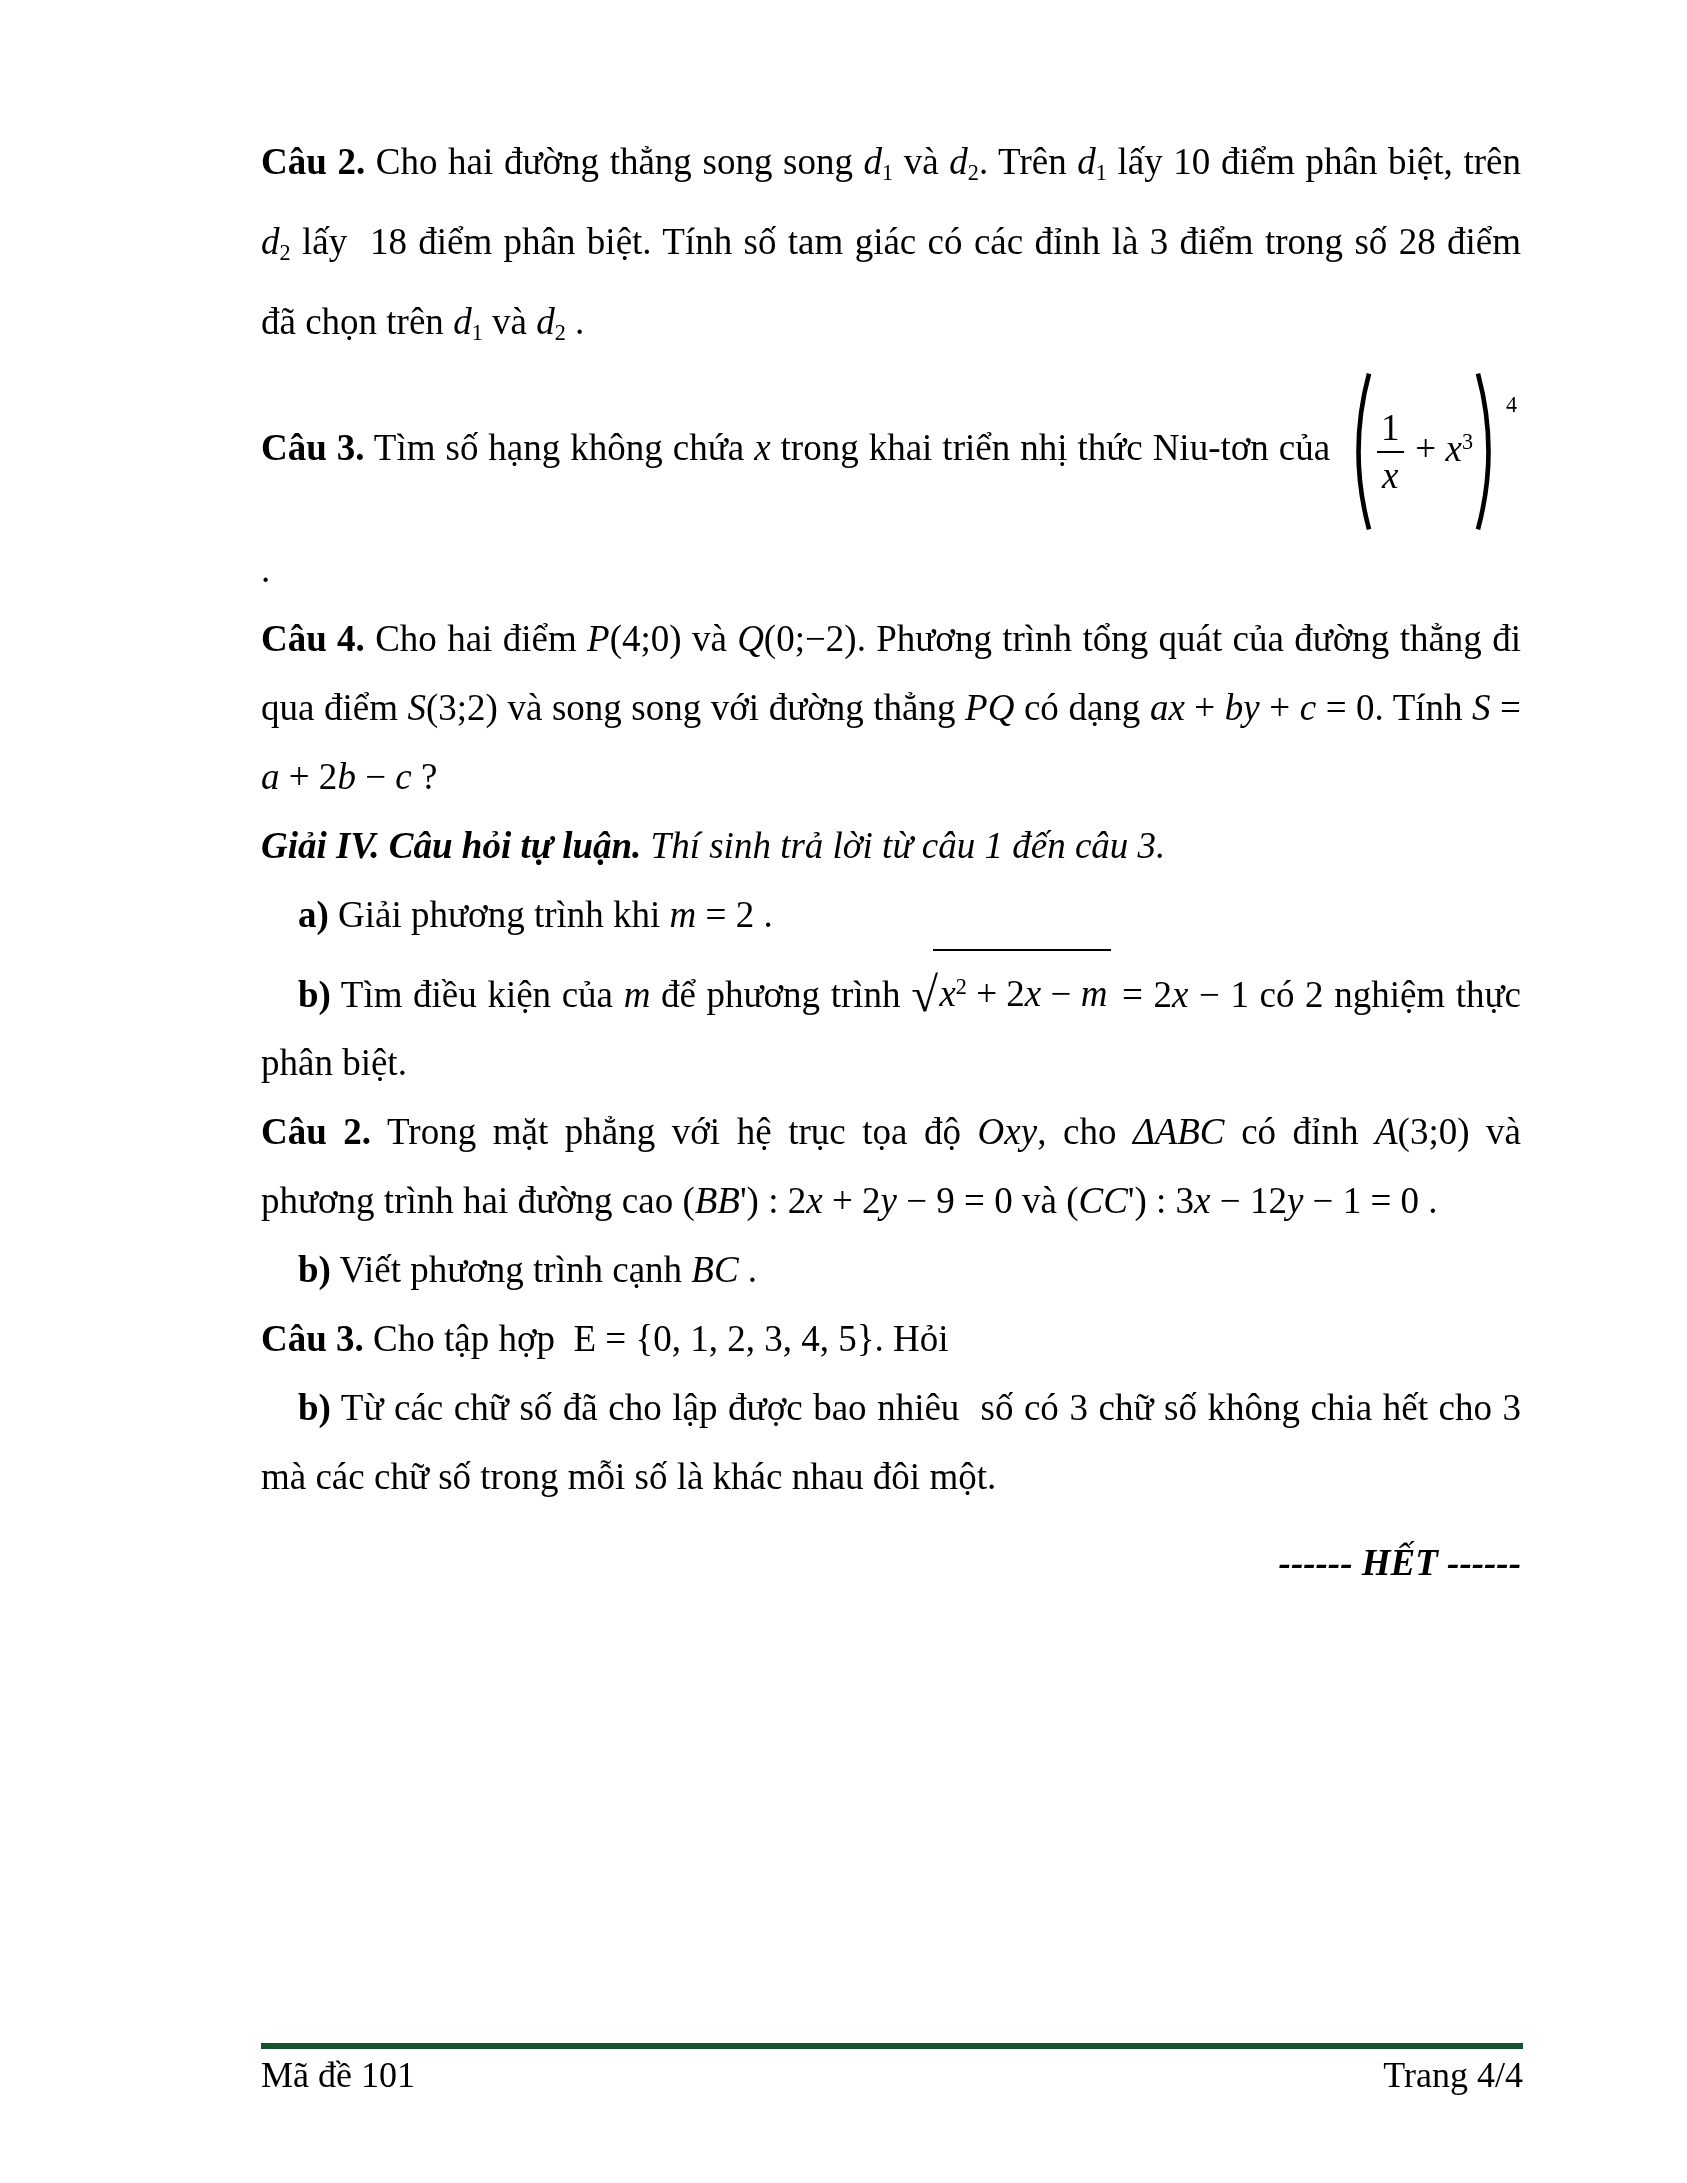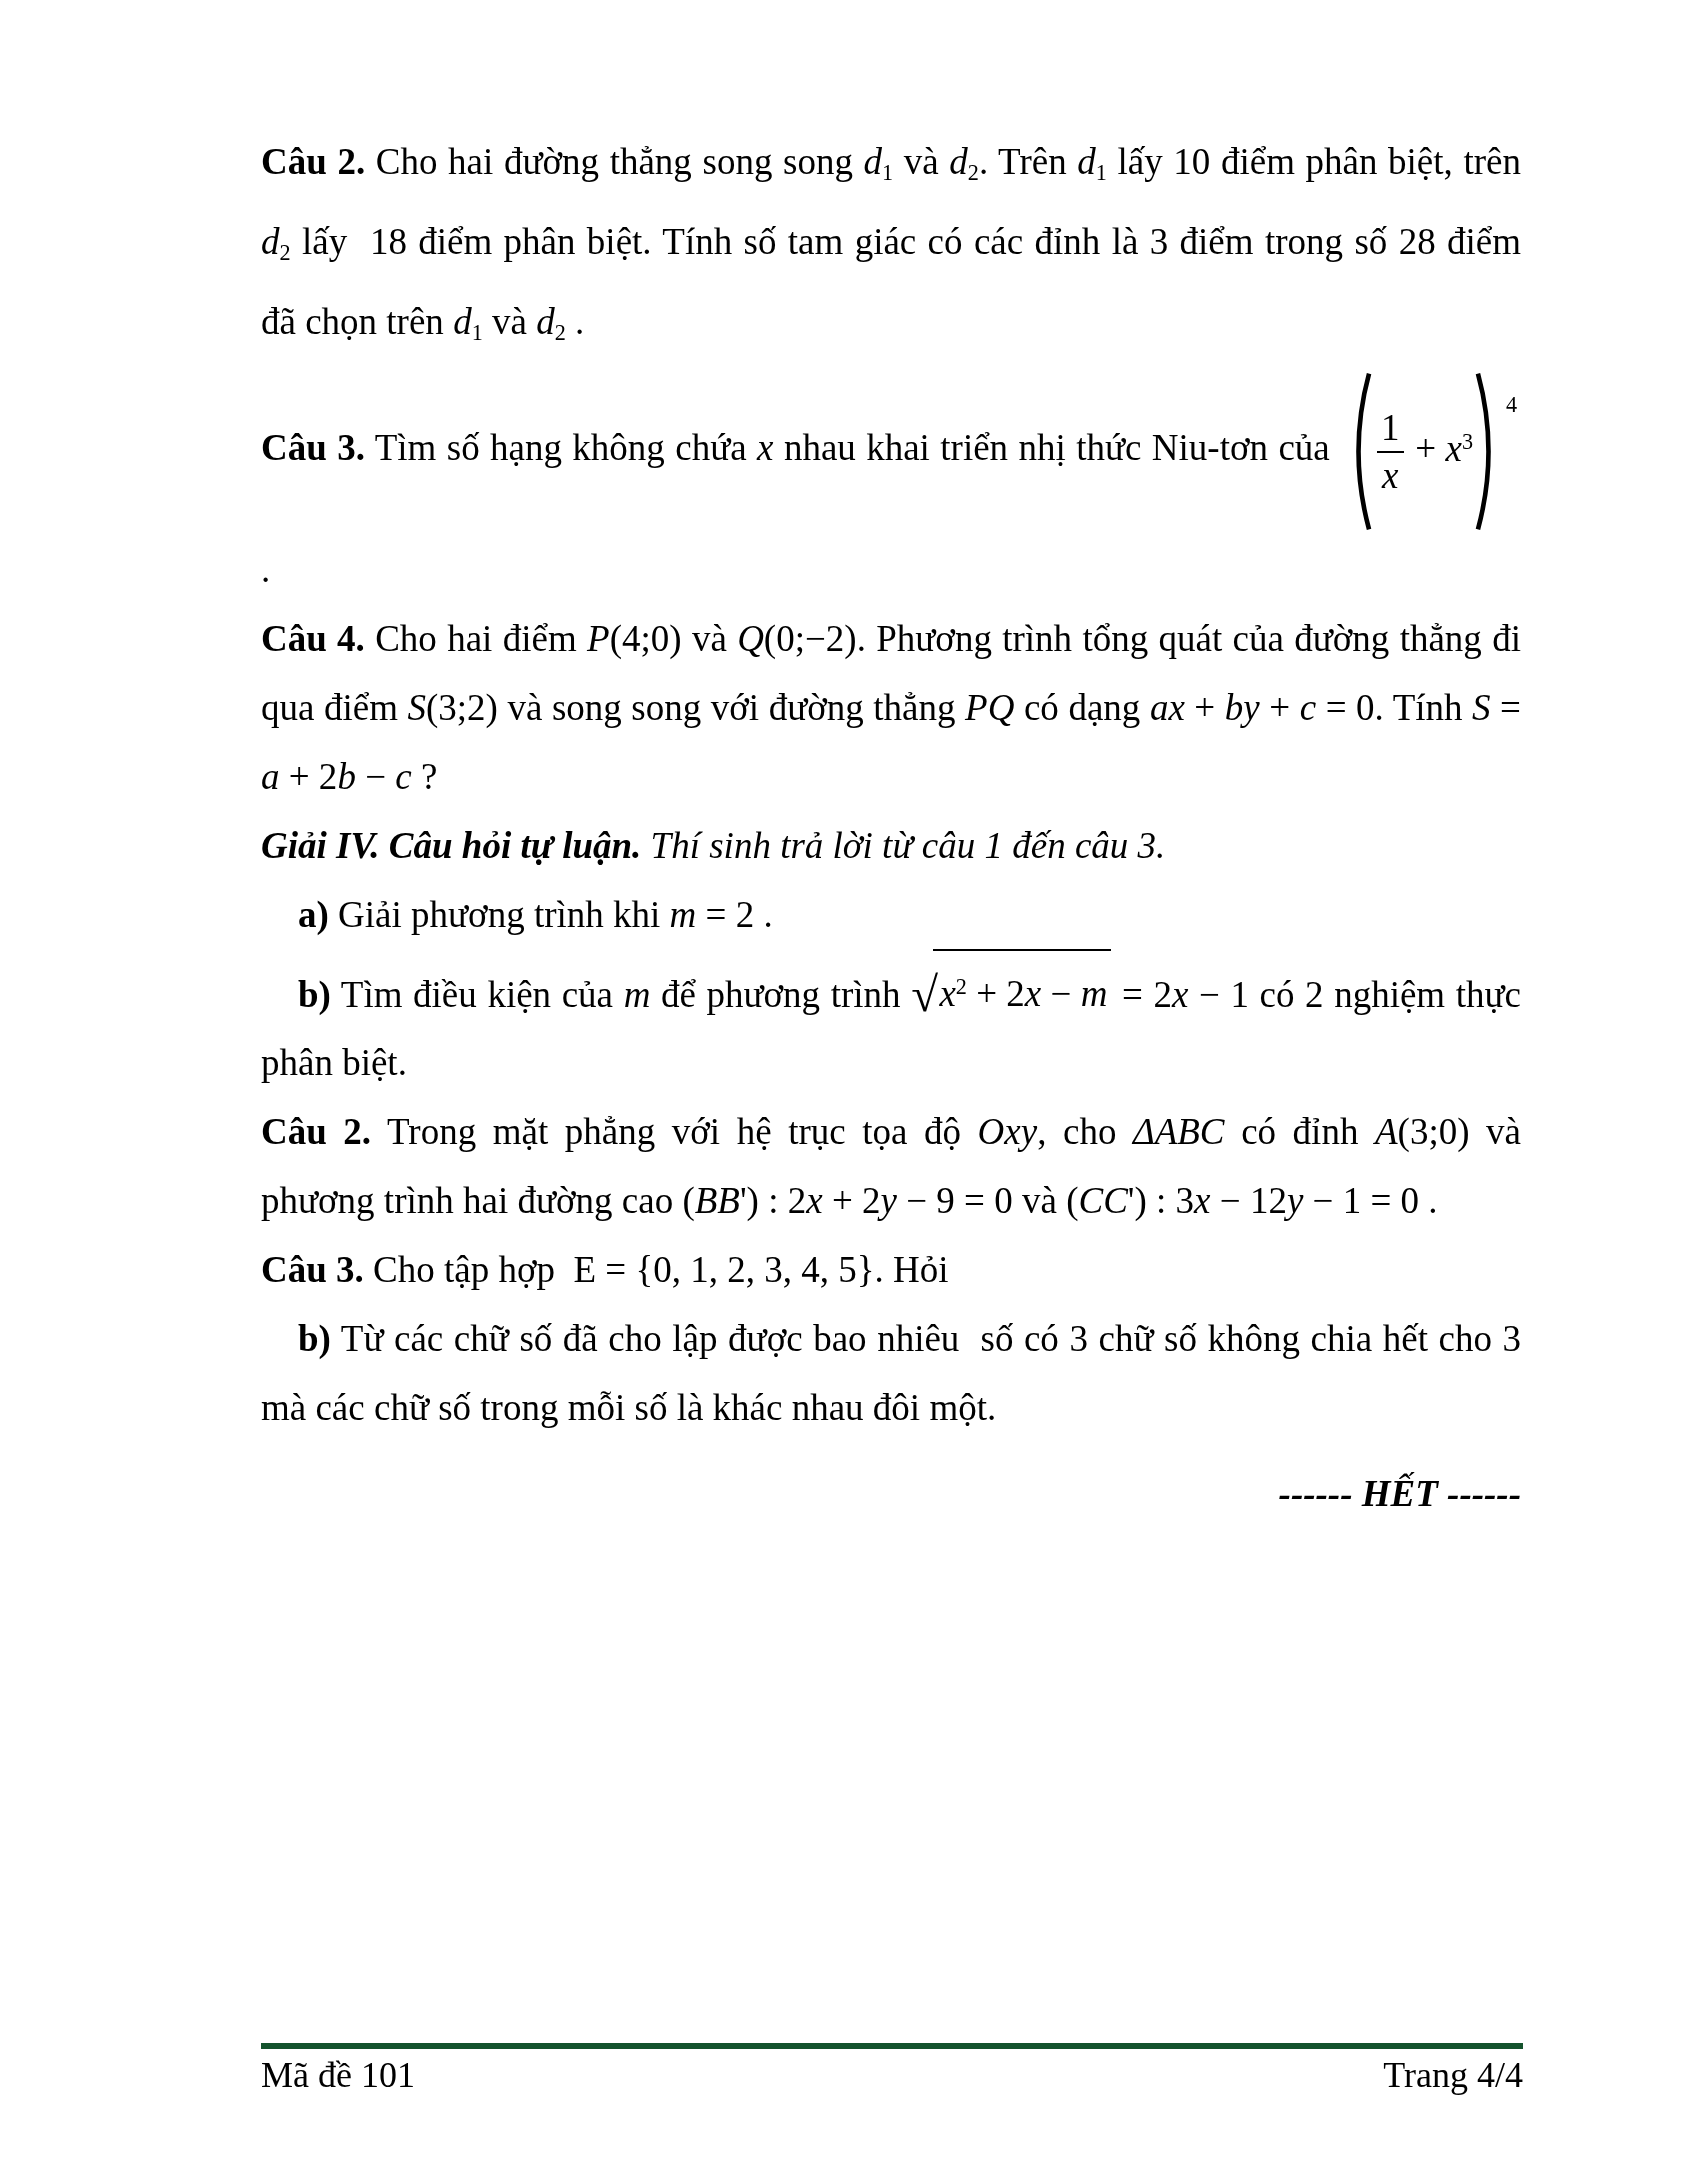--- a/index.html
+++ b/index.html
@@ -61,39 +61,40 @@
     font-size:36px;
     line-height:37px;
   }
 </style>
 </head>
 <body>
 
 <div class="page">
   <div class="doc" id="doc">
       <p class="para"><span class="rb">Câu 2.</span><span> Cho hai đường thẳng song song </span><span class="ri">d</span><span class="rsub">1</span><span> và </span><span class="ri">d</span><span class="rsub">2</span><span>. Trên </span><span class="ri">d</span><span class="rsub">1</span><span> lấy 10 điểm phân biệt, trên </span><span class="ri">d</span><span class="rsub">2</span><span> lấy&nbsp; 18 điểm phân biệt. Tính số tam giác có các đỉnh là 3 điểm trong số 28 điểm đã chọn trên </span><span class="ri">d</span><span class="rsub">1</span><span> và </span><span class="ri">d</span><span class="rsub">2</span><span> .</span></p>
-      <p class="para"><span class="rb">Câu 3.</span><span> Tìm số hạng không chứa </span><span class="ri">x</span><span> nhau khai triển nhị thức Niu-tơn của </span><span class="mfence">
+      <p class="para"><span class="rb">Câu 3.</span><span> Tìm số hạng không chứa </span><span class="ri">x</span><span> trong khai triển nhị thức Niu-tơn của </span><span class="mfence">
           <svg width="29" height="167" class="fsvg" viewBox="0 0 44 252">
             <path d="M38 8 Q6 126 38 244" stroke="#000" stroke-width="7" fill="none"></path>
           </svg>
           <span class="finner"><span class="mfrac">
               <span class="num"><span>1</span></span>
               <span class="fbar"></span>
               <span class="den"><span class="ri">x</span></span>
             </span><span> + </span><span class="ri">x</span><span class="rsup">3</span></span>
           <svg width="29" height="167" class="fsvg" viewBox="0 0 44 252">
             <path d="M6 8 Q38 126 6 244" stroke="#000" stroke-width="7" fill="none"></path>
           </svg>
           <span class="fexp">4</span>
         </span><span> .</span></p>
       <p class="para"><span class="rb">Câu 4.</span><span> Cho hai điểm </span><span class="ri">P</span><span>(4;0)</span><span> và </span><span class="ri">Q</span><span>(0;−2)</span><span>. Phương trình tổng quát của đường thẳng đi qua điểm </span><span class="ri">S</span><span>(3;2)</span><span> và song song với đường thẳng </span><span class="ri">PQ</span><span> có dạng </span><span class="ri">ax</span><span> + </span><span class="ri">by</span><span> + </span><span class="ri">c</span><span> = 0. Tính </span><span class="ri">S</span><span> = </span><span class="ri">a</span><span> + 2</span><span class="ri">b</span><span> − </span><span class="ri">c</span><span> ?</span></p>
       <p class="para"><span class="rbi">Giải IV. Câu hỏi tự luận.</span><span class="ri"> Thí sinh trả lời từ câu 1 đến câu 3.</span></p>
       <p class="para item"><span class="rb">a)</span><span> Giải phương trình khi </span><span class="ri">m</span><span> = 2 .</span></p>
       <p class="para item"><span class="rb">b)</span><span> Tìm điều kiện của </span><span class="ri">m</span><span> để phương trình </span><span class="msqrt"><span class="rsign">√</span><span class="radicand"><span class="ri">x</span><span class="rsup">2</span><span> + 2</span><span class="ri">x</span><span> − </span><span class="ri">m</span></span></span><span> = 2</span><span class="ri">x</span><span> − 1 có 2 nghiệm thực phân biệt.</span></p>
       <p class="para"><span class="rb">Câu 2.</span><span> Trong mặt phẳng với hệ trục tọa độ </span><span class="ri">Oxy</span><span>, cho </span><span class="ri">ΔABC</span><span> có đỉnh </span><span class="ri">A</span><span>(3;0)</span><span> và phương trình hai đường cao </span><span>(</span><span class="ri">BB</span><span>') : 2</span><span class="ri">x</span><span> + 2</span><span class="ri">y</span><span> − 9 = 0 và </span><span>(</span><span class="ri">CC</span><span>') : 3</span><span class="ri">x</span><span> − 12</span><span class="ri">y</span><span> − 1 = 0 .</span></p>
+      <p class="para item"><span class="rb">b)</span><span> Viết phương trình cạnh </span><span class="ri">BC</span><span> .</span></p>
       <p class="para"><span class="rb">Câu 3.</span><span> Cho tập hợp&nbsp; E = {0, 1, 2, 3, 4, 5}. Hỏi</span></p>
       <p class="para item"><span class="rb">b)</span><span> Từ các chữ số đã cho lập được bao nhiêu&nbsp; số có 3 chữ số không chia hết cho 3 mà các chữ số trong mỗi số là khác nhau đôi một.</span></p>
       <p class="para center">------ HẾT ------</p>
     </div>
 
   <div class="footer">
     <span>Mã đề 101</span>
     <span>Trang 4/4</span>
   </div>
 </div>

